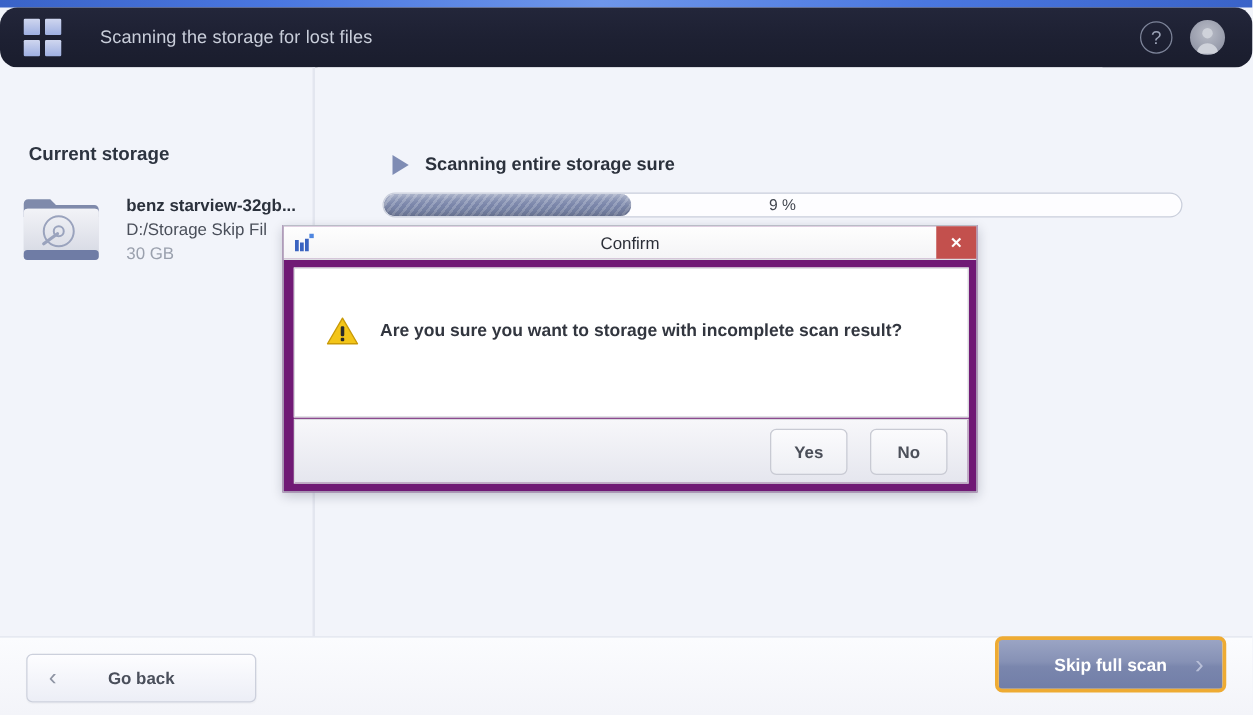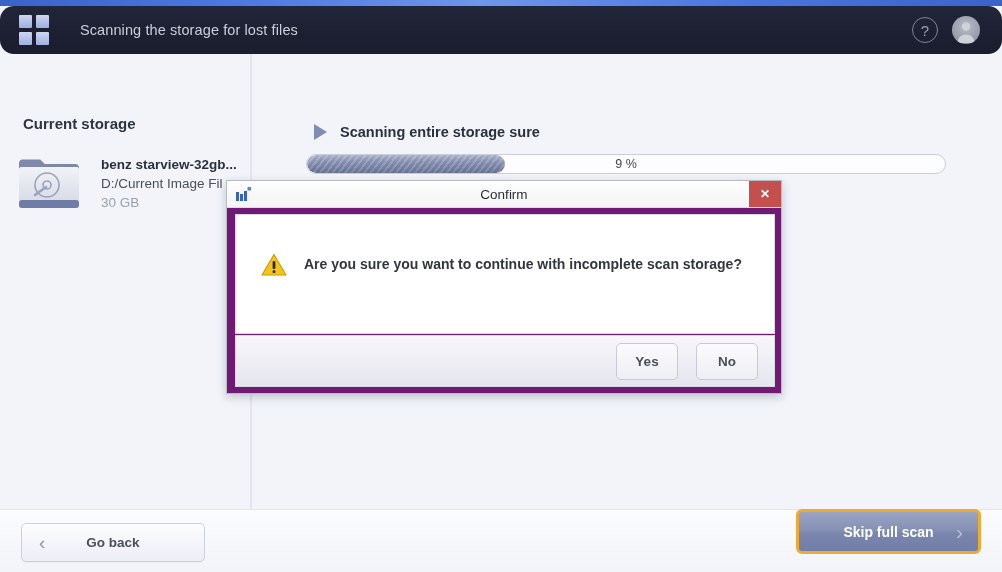--- a/index.html
+++ b/index.html
@@ -271,21 +271,21 @@
               </linearGradient>
             </defs>
             <rect x="4" y="46" width="60" height="8" rx="3" fill="#707d a6" style="fill:#6f7ca5"></rect>
             <circle cx="32" cy="31" r="12" fill="none" stroke="#9aa3bd" stroke-width="1.6"></circle>
             <circle cx="32" cy="31" r="4" fill="none" stroke="#9aa3bd" stroke-width="1.6"></circle>
             <path d="M20 41l11-8" stroke="#9aa3bd" stroke-width="2.6" stroke-linecap="round" fill="none"></path>
           </svg>
         </div>
         <div class="storage-meta">
           <div class="storage-name">benz starview-32gb...</div>
-          <div class="storage-path">D:/Current Image Fil</div>
+          <div class="storage-path">D:/Storage Skip Fil</div>
           <div class="storage-size">30 GB</div>
         </div>
       </div>
     </div>
 
     <div class="content">
       <div class="scan-row">
         <div class="scan-arrow"></div>
         <div class="scan-label">Scanning entire storage sure</div>
       </div>
@@ -326,21 +326,21 @@
     </div>
 
     <div class="dlg-content">
       <div class="warn-icon">
         <svg width="26" height="24" viewBox="0 0 26 24">
           <path d="M13 1.5L25 22H1z" fill="#f3c518" stroke="#c99a07" stroke-width="1.1" stroke-linejoin="round"></path>
           <rect x="11.6" y="8" width="2.8" height="8" rx="1" fill="#2b2b2b"></rect>
           <rect x="11.6" y="17.2" width="2.8" height="2.8" rx=".8" fill="#2b2b2b"></rect>
         </svg>
       </div>
-      <div class="dlg-message">Are you sure you want to continue with incomplete scan storage?</div>
+      <div class="dlg-message">Are you sure you want to storage with incomplete scan result?</div>
     </div>
 
     <div class="dlg-footer">
       <div class="dlg-btn">Yes</div>
       <div class="dlg-btn">No</div>
     </div>
   </div>
 
 </div>
 

